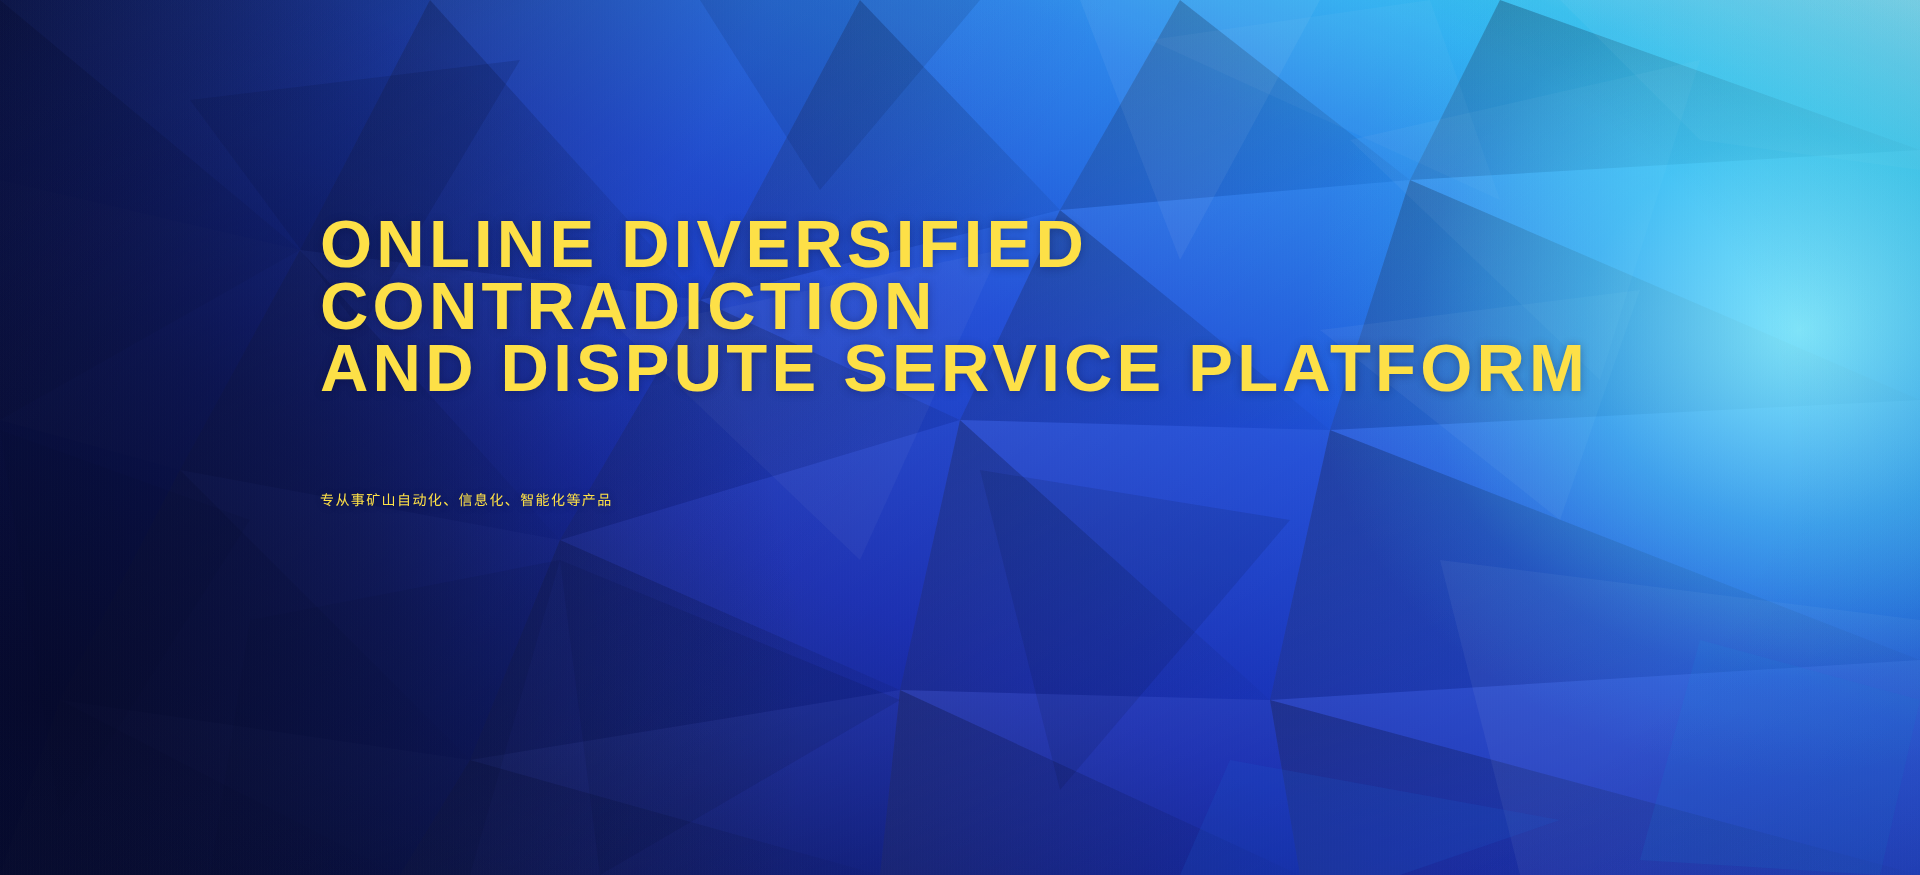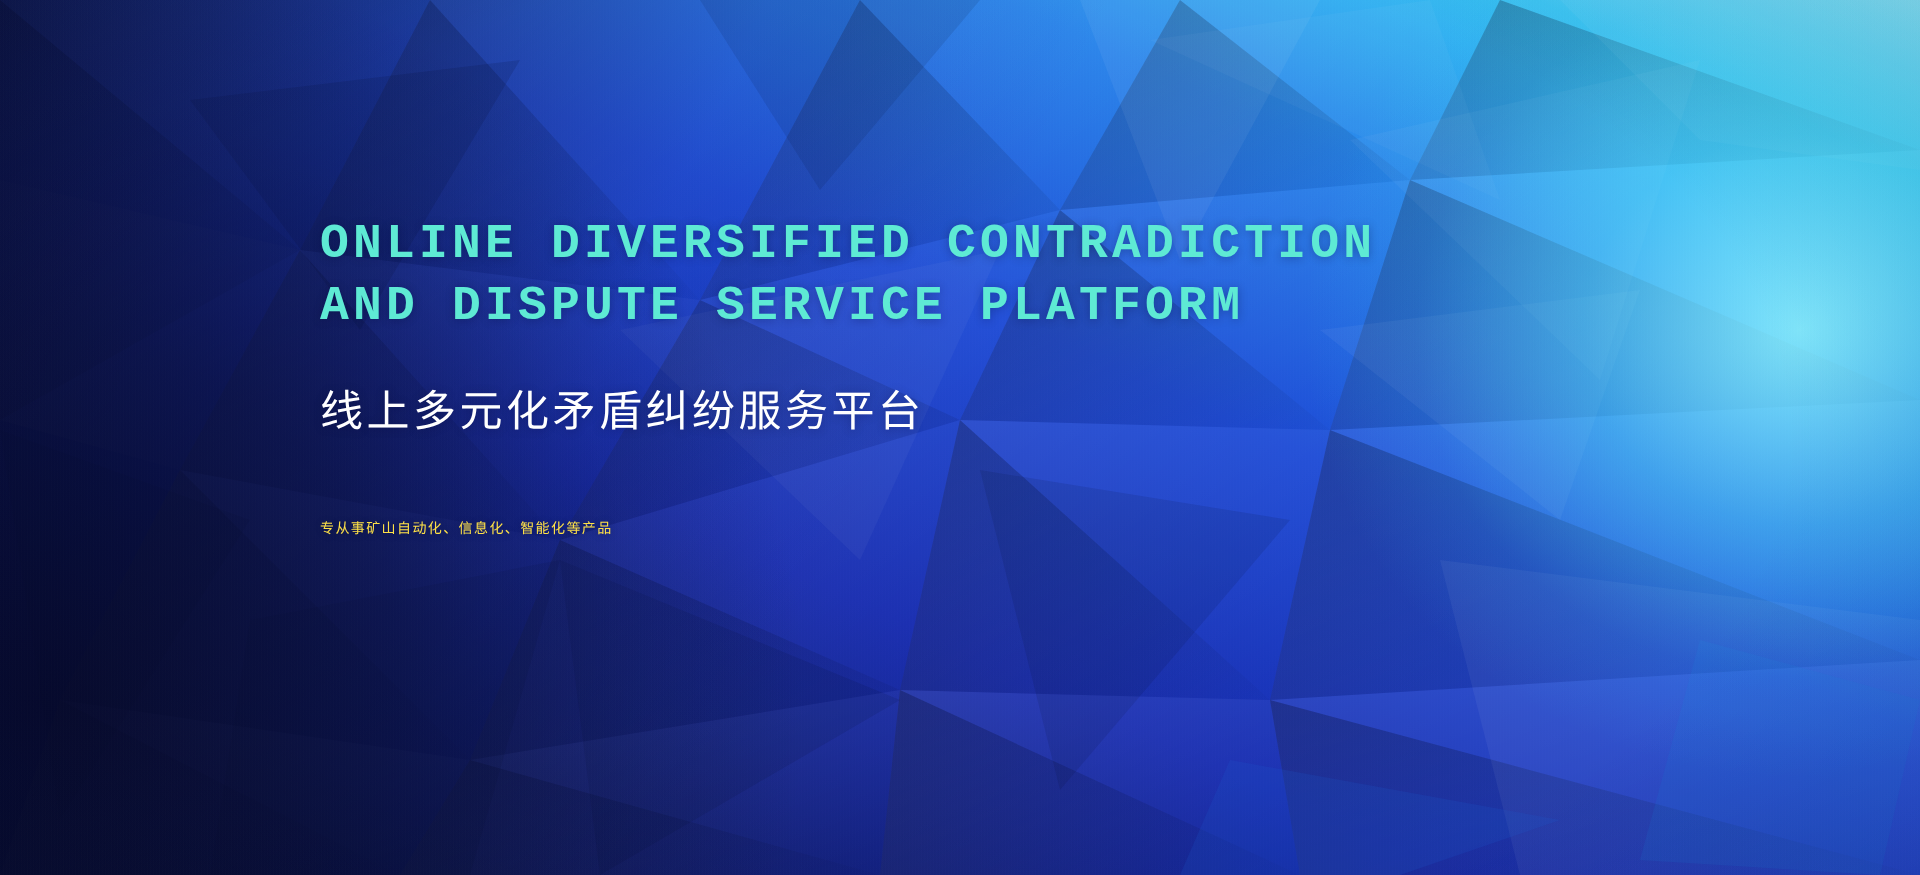--- a/index.html
+++ b/index.html
@@ -82,29 +82,28 @@
     width: 1300px;
     height: 100%;
     display: flex;
     flex-direction: column;
     justify-content: flex-start;
     z-index: 5;
   }
 
   .headline {
     margin-top: 213px;
-    color: #5eead4;
-    font-size: 48px;
+    color: #fde047;
+    font-size: 67px;
     line-height: 62px;
     font-weight: bold;
     letter-spacing: 4.2px;
     text-transform: uppercase;
     white-space: pre-line;
     text-shadow: 0 1px 10px rgba(3,10,50,0.30);
-    font-family: Liberation Mono, monospace;
   }
 
   .subtitle-cn {
     margin-top: 17px;
     color: #ffffff;
     font-size: 43px;
     line-height: 50px;
     font-weight: normal;
     letter-spacing: 3.5px;
     text-shadow: 0 1px 10px rgba(3,10,50,0.30);
@@ -212,20 +211,19 @@
   <div class="bg-glow top-left-dark"></div>
   <div class="bg-glow left-dark"></div>
   <div class="bg-glow right-hot"></div>
   <div class="bg-glow vignette"></div>
   <div class="bg-grain"></div>
 
   <div id="content">
     <h1 class="headline">ONLINE DIVERSIFIED CONTRADICTION
 AND DISPUTE SERVICE PLATFORM</h1>
 
-    <h2 class="subtitle-cn">线上多元化矛盾纠纷服务平台</h2>
 
     <div class="desc">
       <span class="desc-line">专从事矿山自动化、信息化、智能化等产品</span>
     </div>
   </div>
 
 </div>
 
 </body></html>

